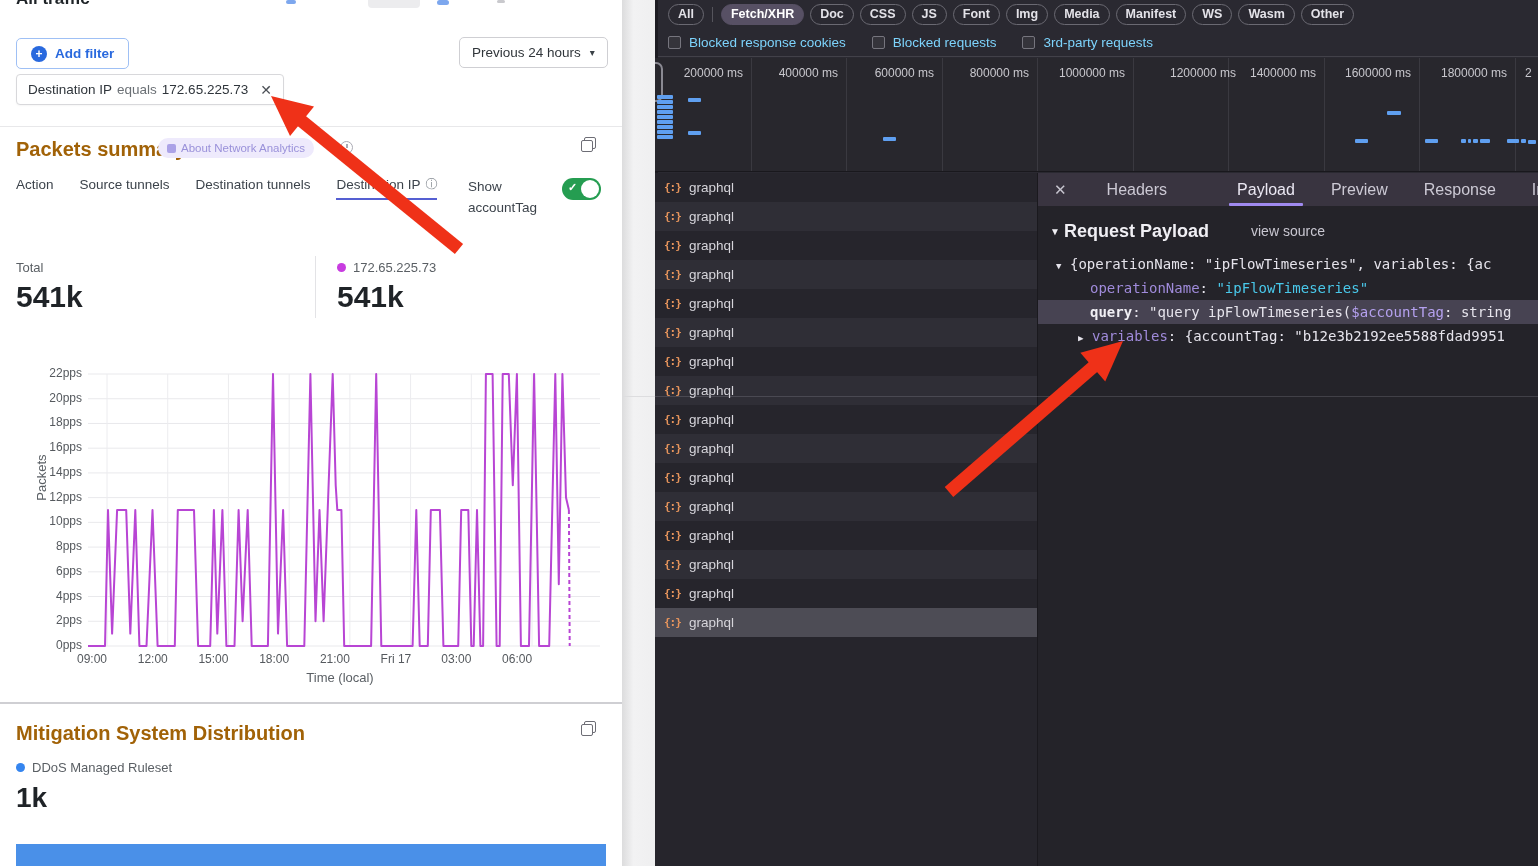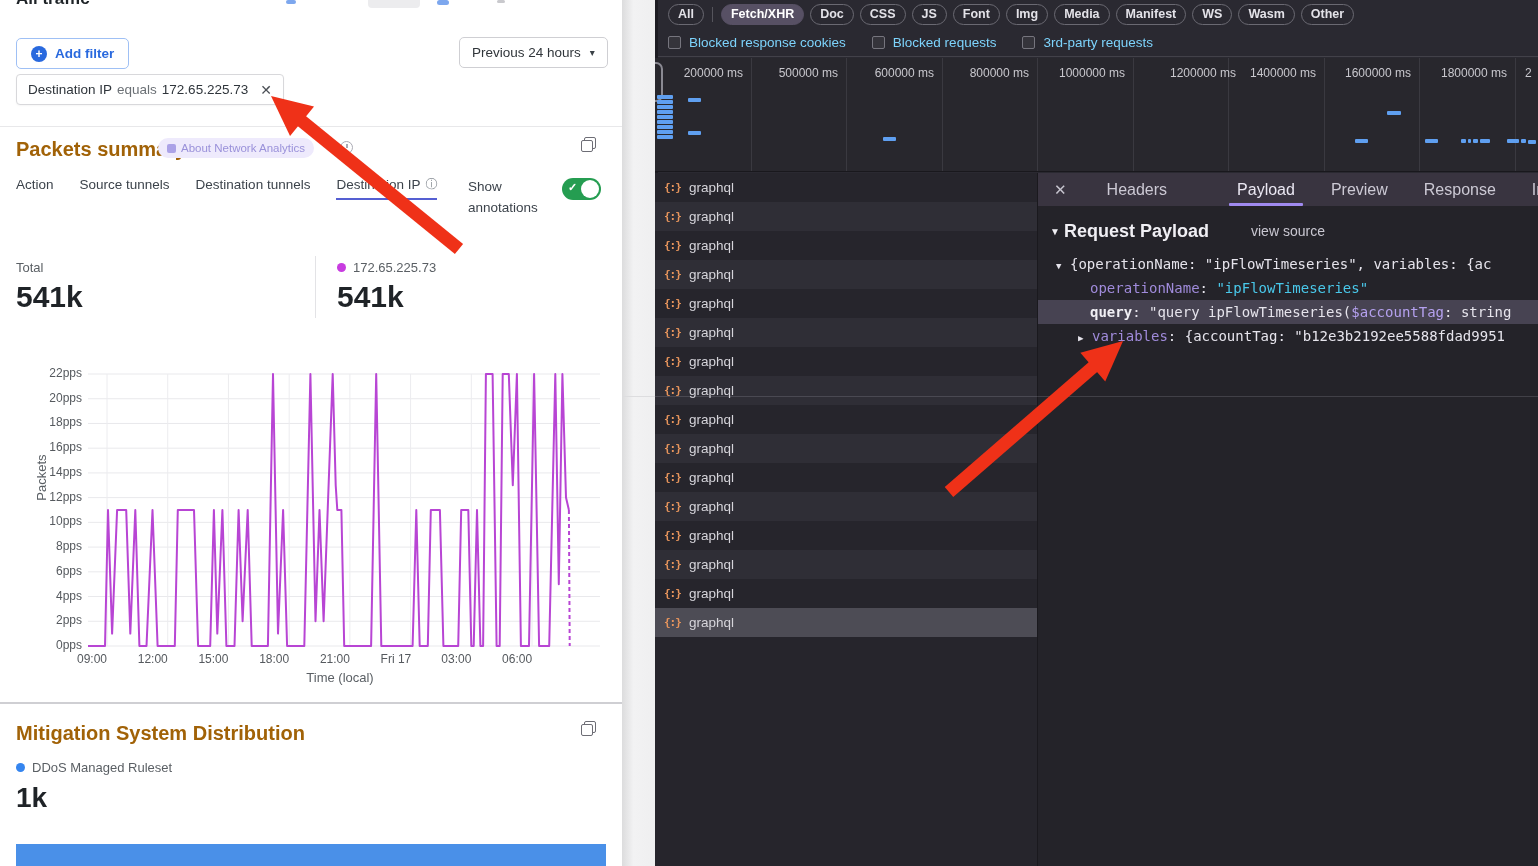--- a/index.html
+++ b/index.html
@@ -173,21 +173,21 @@
           <span>Destination tunnels</span>
         </span>
         <span class="tab-item active">
           <span>Destination IP</span>
           <span class="info-ic">ⓘ</span>
         </span>
       </div>
 
     <div class="show-ann">
       <div>Show</div>
-      <div>annotations</div>
+      <div>accountTag</div>
     </div>
     <div class="toggle">
       <span class="chk">✓</span>
       <span class="knob"></span>
     </div>
 
     <div id="stats">
         <div class="stat-label" style="left: 16px;">
           <span>Total</span>
         </div>
@@ -296,21 +296,21 @@
           <span class="chk-box"></span>
           <span>3rd-party requests</span>
         </span>
       </div>
 
     <div class="timeline" id="timeline">
       <div class="tl-fragment"></div>
     <div class="tl-grid" style="left: 96px;"></div>
         <div class="tl-label" style="right: 795px;">200000 ms</div>
         <div class="tl-grid" style="left: 191px;"></div>
-        <div class="tl-label" style="right: 700px;">500000 ms</div>
+        <div class="tl-label" style="right: 700px;">400000 ms</div>
         <div class="tl-grid" style="left: 287px;"></div>
         <div class="tl-label" style="right: 604px;">600000 ms</div>
         <div class="tl-grid" style="left: 382px;"></div>
         <div class="tl-label" style="right: 509px;">800000 ms</div>
         <div class="tl-grid" style="left: 478px;"></div>
         <div class="tl-label" style="right: 413px;">1000000 ms</div>
         <div class="tl-grid" style="left: 573px;"></div>
         <div class="tl-label" style="right: 302px;">1200000 ms</div>
         <div class="tl-grid" style="left: 669px;"></div>
         <div class="tl-label" style="right: 222px;">1400000 ms</div>

